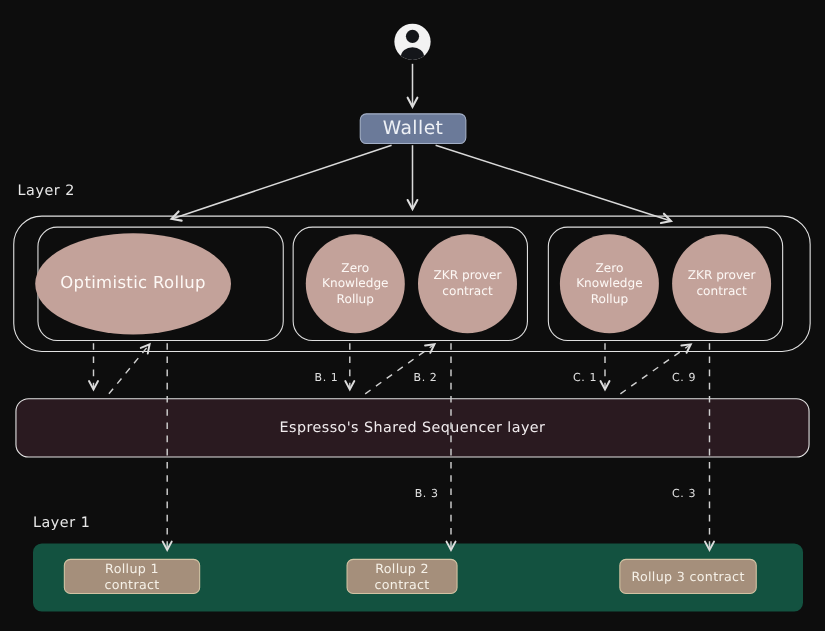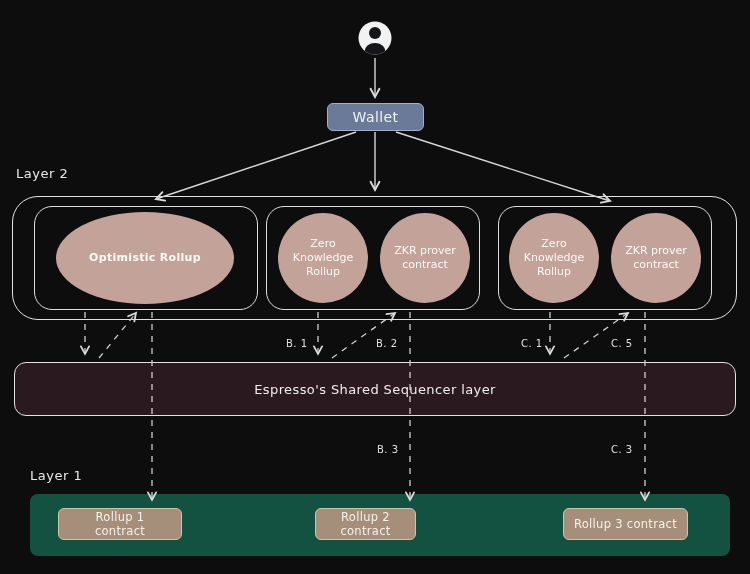--- a/index.html
+++ b/index.html
@@ -9,25 +9,25 @@
   }
   .abs{position:absolute;box-sizing:border-box;}
   .center{display:flex;align-items:center;justify-content:center;text-align:center;}
   .frame{border:1.5px solid #e2e2e2;background:transparent;}
   .layer2-outer{left:12px;top:196px;width:725px;height:124px;border-radius:26px;}
   .group{top:206px;height:104px;border-radius:18px;border:1.3px solid #dedede;}
   .g1{left:34px;width:224px;}
   .g2{left:266px;width:214px;}
   .g3{left:498px;width:214px;}
   .node{background:#c3a29a;color:#fdf8f5;font-size:11px;line-height:1.3;}
-  .ellipse{left:56px;top:212px;width:178px;height:92px;border-radius:50%;font-size:11px;letter-spacing:.3px;font-weight:bold;}
+  .ellipse{left:32px;top:212px;width:178px;height:92px;border-radius:50%;font-size:15px;letter-spacing:.3px;}
   .circle{top:213px;width:90px;height:90px;border-radius:50%;padding:0 9px;}
   .wallet{
     left:327px;top:103px;width:97px;height:28px;border-radius:6px;
-    background:#6b7a99;border:1px solid #a3afc6;color:#eef1f6;font-size:14px;letter-spacing:.4px;
+    background:#6b7a99;border:1px solid #a3afc6;color:#eef1f6;font-size:17px;letter-spacing:.4px;
   }
   .layer-title{font-size:13px;color:#e8e8e8;letter-spacing:.5px;}
   .sequencer{
     left:14px;top:362px;width:722px;height:54px;border-radius:12px;
     background:#2a1a20;border:1.5px solid #e2e2e2;font-size:13px;letter-spacing:.4px;color:#f1ecee;
   }
   .layer1-box{left:30px;top:494px;width:700px;height:62px;border-radius:8px;background:#135240;}
   .contract{
     top:508px;height:32px;border-radius:6px;background:#a58f7b;border:1px solid #d2c3a3;
     color:#f6f1e8;font-size:11.5px;letter-spacing:.3px;padding:12px 10px;
@@ -64,21 +64,21 @@
   <div class="abs center node circle" style="left:509px;">
     <span>Zero Knowledge Rollup</span>
   </div>
   <div class="abs center node circle" style="left:611px;">
     <span>ZKR prover contract</span>
   </div>
 
   <div class="abs edge-label" style="left:286px;top:338px;">B. 1</div>
   <div class="abs edge-label" style="left:376px;top:338px;">B. 2</div>
   <div class="abs edge-label" style="left:521px;top:338px;">C. 1</div>
-  <div class="abs edge-label" style="left:611px;top:338px;">C. 5</div>
+  <div class="abs edge-label" style="left:611px;top:338px;">C. 9</div>
   <div class="abs edge-label" style="left:377px;top:444px;">B. 3</div>
   <div class="abs edge-label" style="left:611px;top:444px;text-align:center;">C. 3</div>
 
   <div class="abs center sequencer">
     <span>Espresso's Shared Sequencer layer</span>
   </div>
 
   <div class="abs layer-title" style="left:30px;top:468px;">Layer 1</div>
   <div class="abs layer1-box"></div>
   <div class="abs center contract" style="left:58px;width:124px;">Rollup 1 contract</div>

